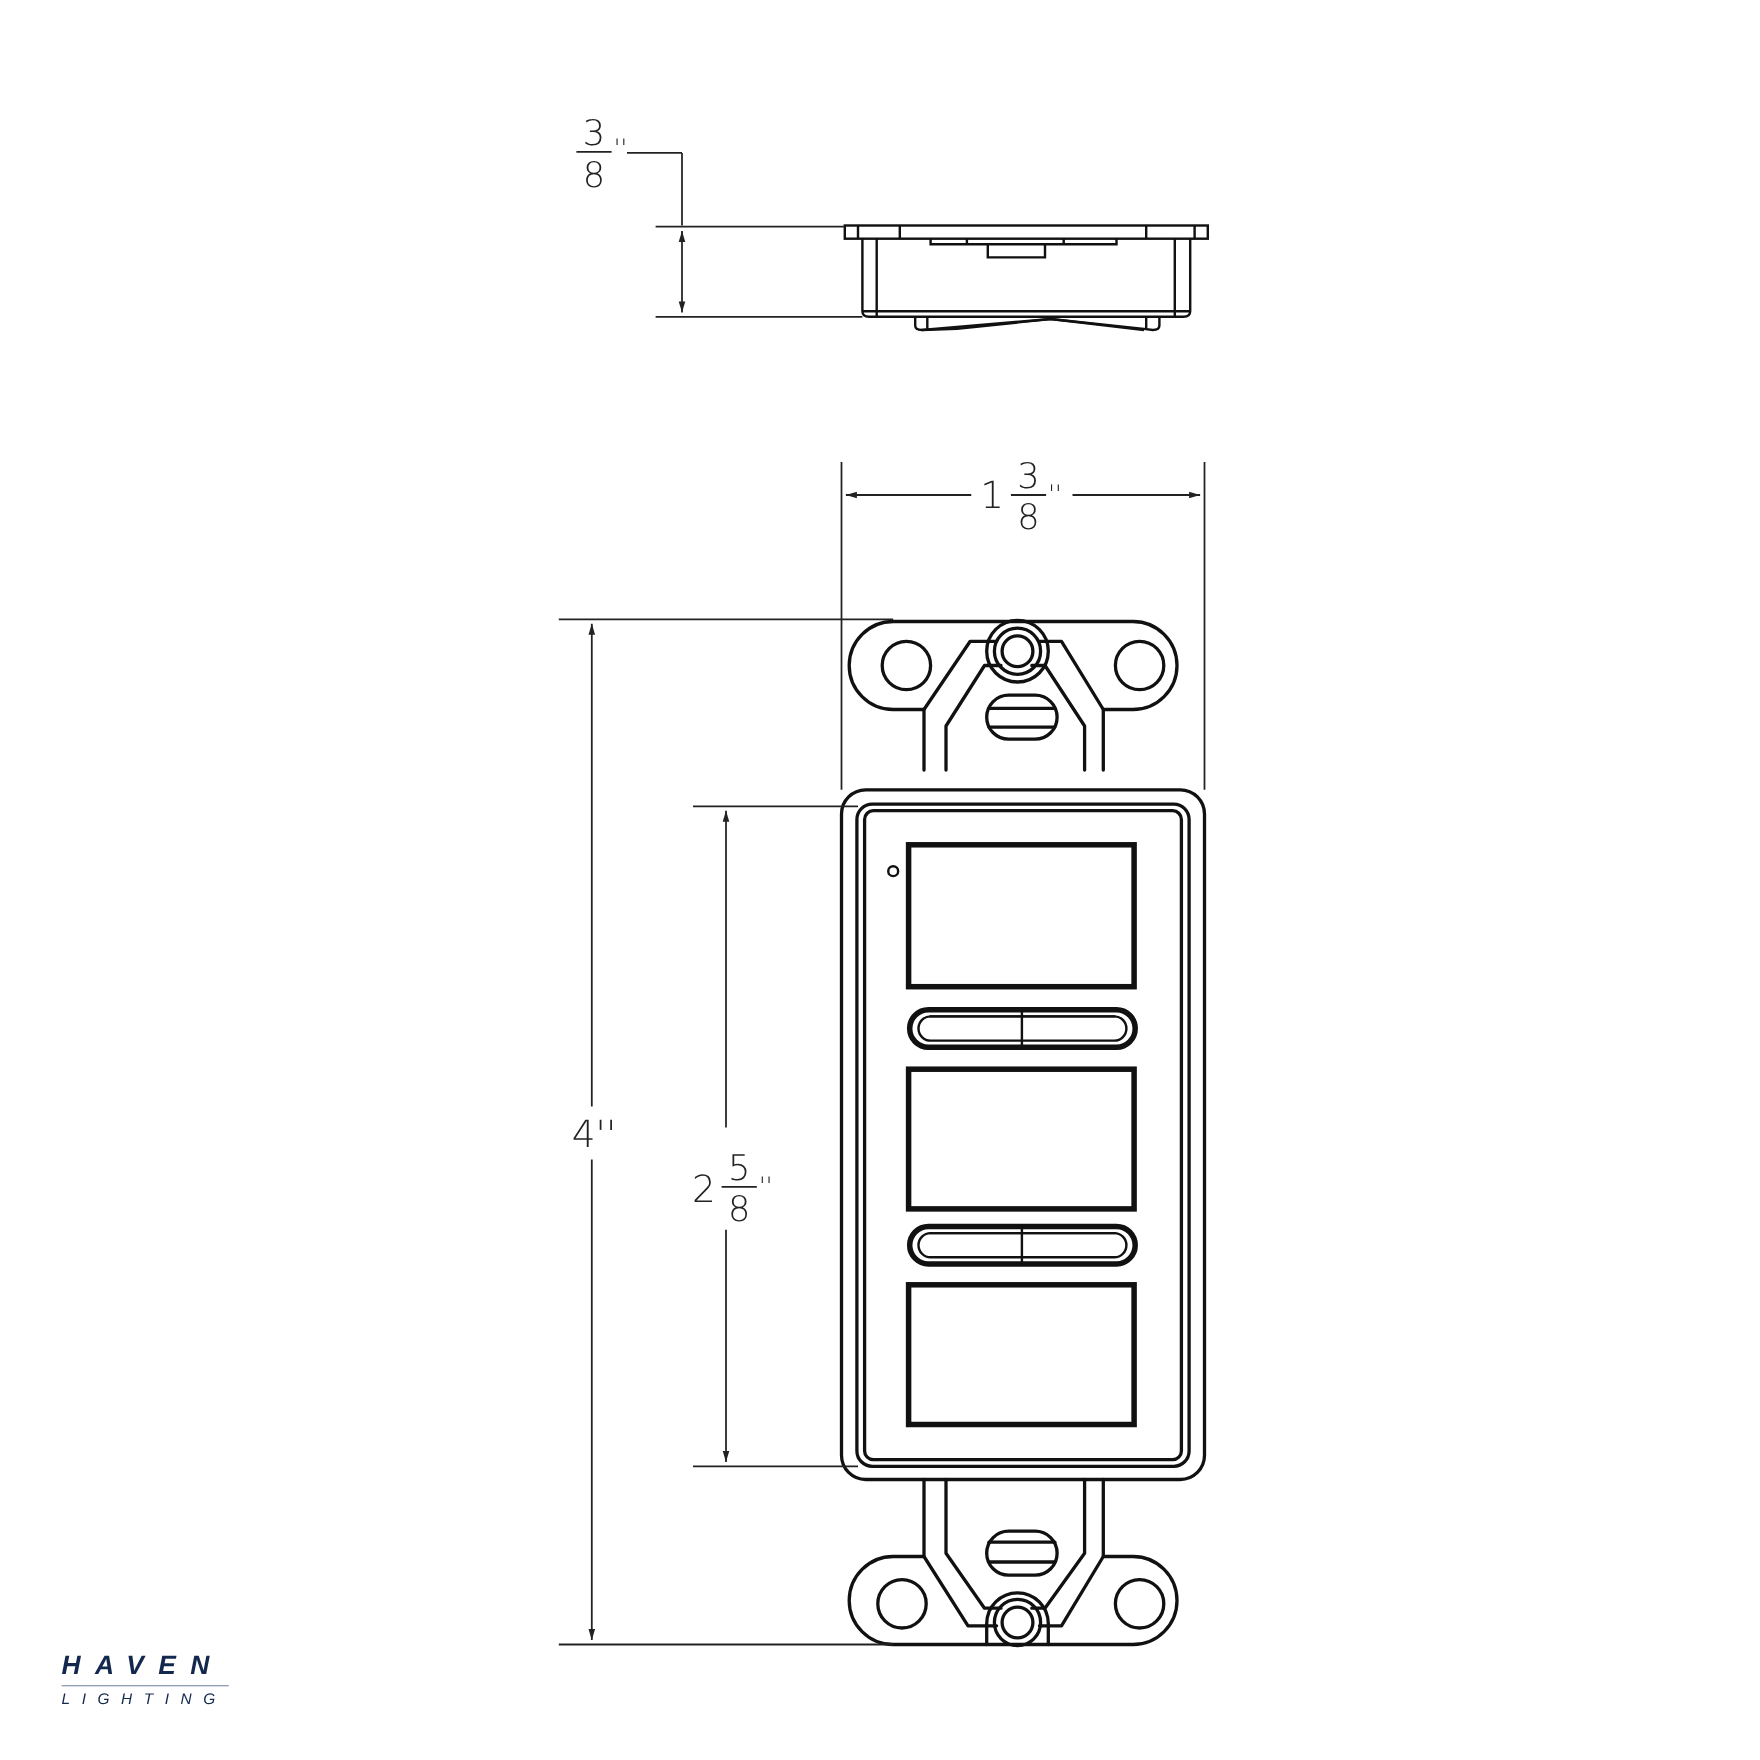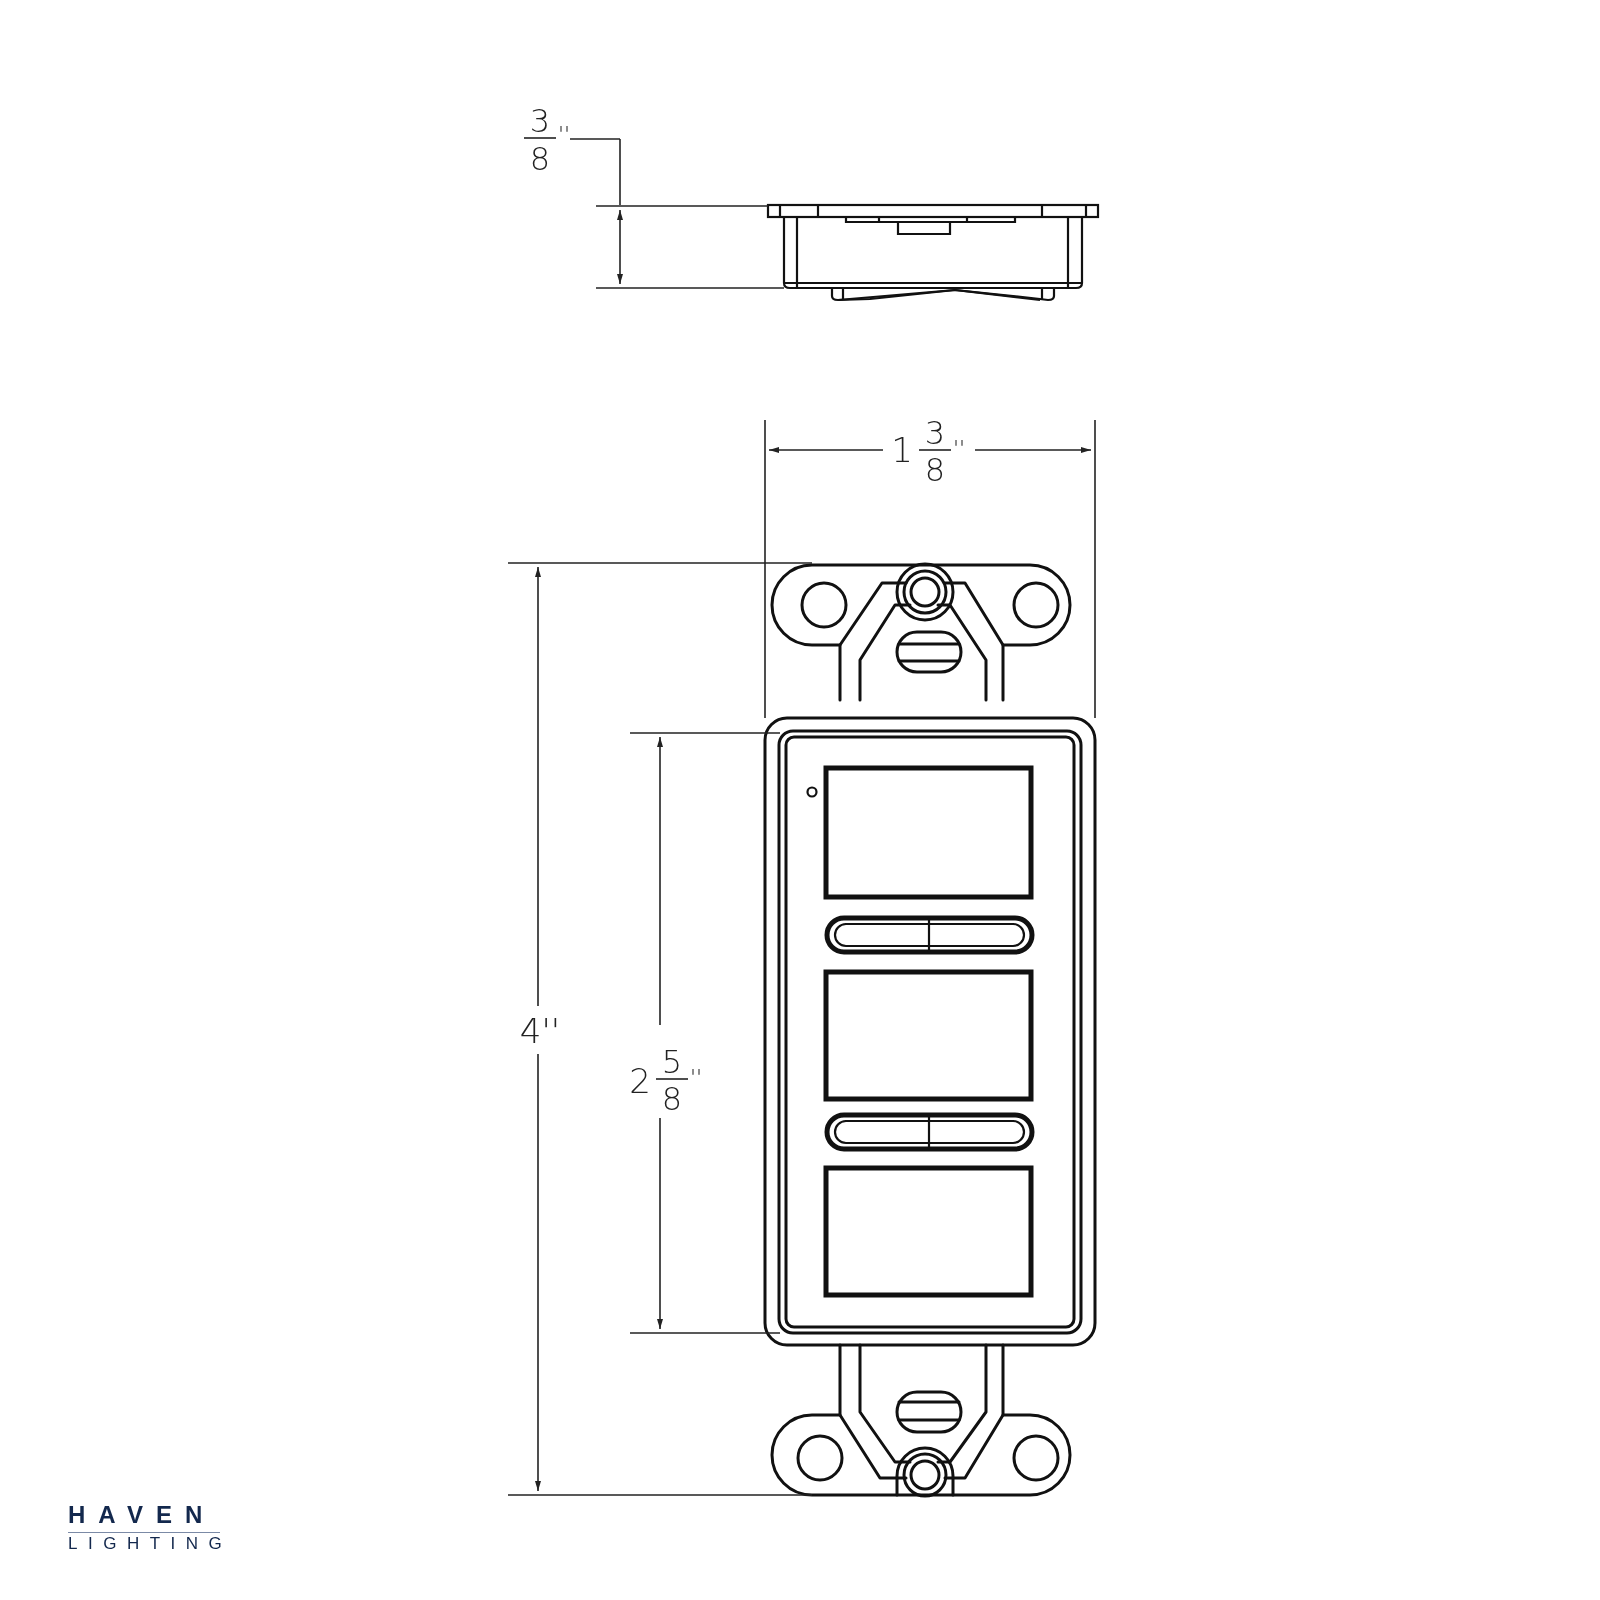--- a/index.html
+++ b/index.html
@@ -4,24 +4,24 @@
   <style>
     html, body { margin: 0; padding: 0; background: #ffffff; }
     body { width: 1600px; height: 1600px; position: relative; overflow: hidden; }
     svg.drawing { position: absolute; left: 0; top: 0; width: 1600px; height: 1600px; }
     .ln { fill: none; stroke: #111; stroke-width: 3; stroke-linejoin: round; stroke-linecap: round; }
     .ln2 { fill: none; stroke: #111; stroke-width: 2.2; }
     .thick { fill: none; stroke: #111; stroke-width: 5; }
     .dim { fill: none; stroke: #222; stroke-width: 1.6; }
     .arrow { fill: #222; stroke: none; }
     .dimtxt { font-family: "DejaVu Sans", sans-serif; fill: #222; font-weight: 300; }
-    .brand { position: absolute; left: 68px; top: 1502px; width: 160px; }
+    .brand { position: absolute; left: 56px; top: 1502px; width: 160px; font-style: italic; }
     .brand-name { font-family: "Liberation Sans", sans-serif; font-weight: 700; font-size: 24px; letter-spacing: 13px; color: #13284d; line-height: 26px; }
     .brand-rule { height: 1px; background: #7b8aa6; width: 152px; margin: 4px 0 4px 0; }
-    .brand-sub { font-family: "Liberation Sans", sans-serif; font-size: 17px; letter-spacing: 10.5px; color: #13284d; line-height: 14px; }
+    .brand-sub { font-family: "Liberation Sans", sans-serif; font-size: 14px; letter-spacing: 10.5px; color: #13284d; line-height: 14px; }
   </style>
 </head>
 <body>
 
 <svg class="drawing" viewBox="0 0 1600 1600">
   <defs>
     <marker id="arr" viewBox="0 0 10 10" refX="10" refY="5" markerWidth="10" markerHeight="10" orient="auto-start-reverse" markerUnits="userSpaceOnUse">
       <path d="M0,2 L10,5 L0,8 Z" class="arrow"></path>
     </marker>
   </defs>

